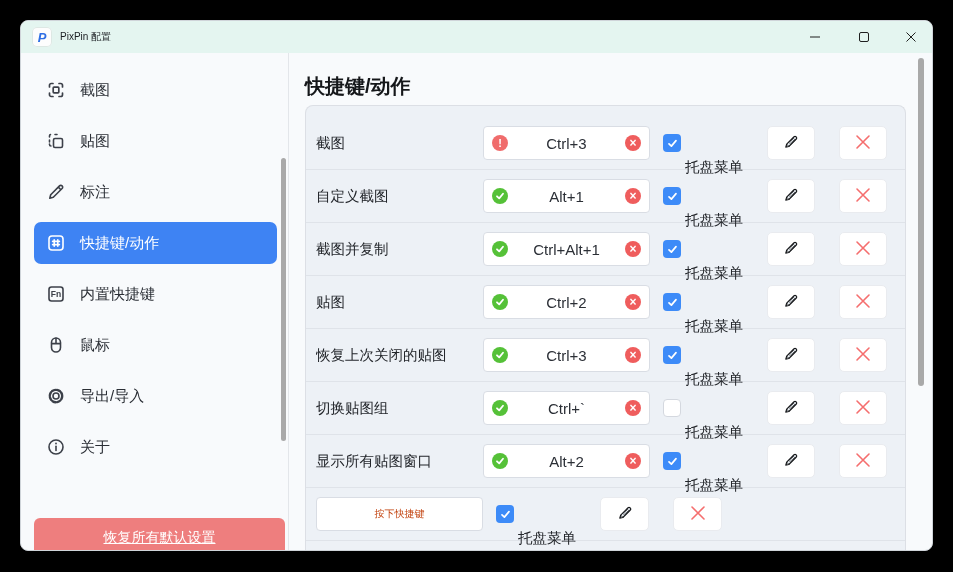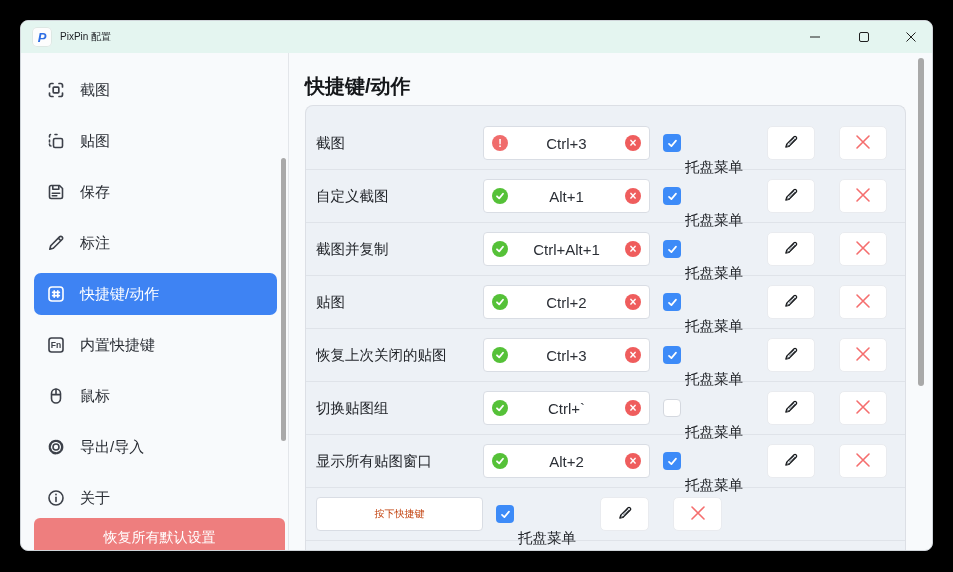--- a/index.html
+++ b/index.html
@@ -20,21 +20,21 @@
   .side-list{padding-top:16px;}
   .side-item{height:42px;margin:0 11px 9px 13px;border-radius:7px;display:flex;align-items:center;
     padding-left:12px;box-sizing:border-box;color:#2a2e35;font-size:15px;cursor:default;}
   .side-item .ic{width:20px;height:20px;margin-right:14px;flex:0 0 auto;display:flex;align-items:center;justify-content:center;text-align:center;}
   .side-item .ic svg{stroke:#3c4049;}
   .side-item.selected{background:#3e83f3;color:#ffffff;}
   .side-item.selected .ic svg{stroke:#ffffff;}
   .side-scroll{position:absolute;left:260px;top:105px;width:5px;height:283px;background:#a9a9a9;border-radius:3px;}
   .reset-btn{position:absolute;left:13px;top:465px;width:251px;height:40px;background:#ee7e7e;border:none;
     border-radius:6px;color:#fff;font-size:14px;display:flex;align-items:center;justify-content:center;
-    font-family:inherit;}
+    font-family:inherit;text-decoration:underline;}
   
   .main-heading{position:absolute;left:284px;top:52px;font-size:20px;font-weight:600;color:#15171a;}
   .panel{position:absolute;left:284px;top:84px;width:601px;bottom:0;background:#edf1f6;
     border:1px solid #dcdfe5;border-bottom:none;border-radius:8px 8px 0 0;box-sizing:border-box;overflow:hidden;}
   .rows{padding-top:11px;}
   .hk-row{height:53px;display:flex;align-items:center;padding:0 18px 0 10px;box-sizing:border-box;
     border-bottom:1px solid #dfe3e9;}
   .hk-label{width:167px;font-size:14.5px;color:#23262b;flex:0 0 auto;white-space:nowrap;overflow:hidden;}
   .hk-input{position:relative;width:167px;height:34px;background:#fff;border:1px solid #d9dde4;border-radius:4px;
     box-sizing:border-box;display:flex;align-items:center;justify-content:center;flex:0 0 auto;}
@@ -102,30 +102,20 @@
             <span class="ic">
               <svg width="20" height="20" viewBox="0 0 20 20" fill="none" stroke-width="1.6" stroke-linecap="round">
                 <path d="M3.5 6 V5 A1.5 1.5 0 0 1 5 3.5 H6 M9 3.5 h2 M3.5 9 v2 M3.5 13 v0.5 A1.5 1.5 0 0 0 5 15" stroke-dasharray="2.6 2.2"></path>
                 <rect x="7.5" y="7.5" width="9" height="9" rx="1.5"></rect>
               </svg>
             </span>
             <span>贴图</span>
           </div>
           <div class="side-item">
             <span class="ic">
-              <svg width="20" height="20" viewBox="0 0 20 20" fill="none" stroke-width="1.6" stroke-linecap="round" stroke-linejoin="round">
-                <path d="M3.5 5.2 A1.7 1.7 0 0 1 5.2 3.5 h8.3 l3 3 v8.3 a1.7 1.7 0 0 1 -1.7 1.7 H5.2 a1.7 1.7 0 0 1 -1.7 -1.7 Z"></path>
-                <path d="M6.8 3.8 v3.4 h6 V3.8"></path>
-                <path d="M6.3 11.3 h7.4 M6.3 13.8 h4.5"></path>
-              </svg>
-            </span>
-            <span>保存</span>
-          </div>
-          <div class="side-item">
-            <span class="ic">
               <svg width="20" height="20" viewBox="0 0 20 20" fill="none" stroke-width="1.6" stroke-linejoin="round">
                 <path d="M3.8 16.2 l0.9-3.5 L13.5 3.9 a1.8 1.8 0 0 1 2.6 0 a1.8 1.8 0 0 1 0 2.6 L7.3 15.3 Z"></path>
                 <path d="M12.3 5.1 l2.6 2.6"></path>
               </svg>
             </span>
             <span>标注</span>
           </div>
           <div class="side-item selected">
             <span class="ic">
               <svg width="20" height="20" viewBox="0 0 20 20" fill="none" stroke-width="1.6" stroke-linecap="round">

